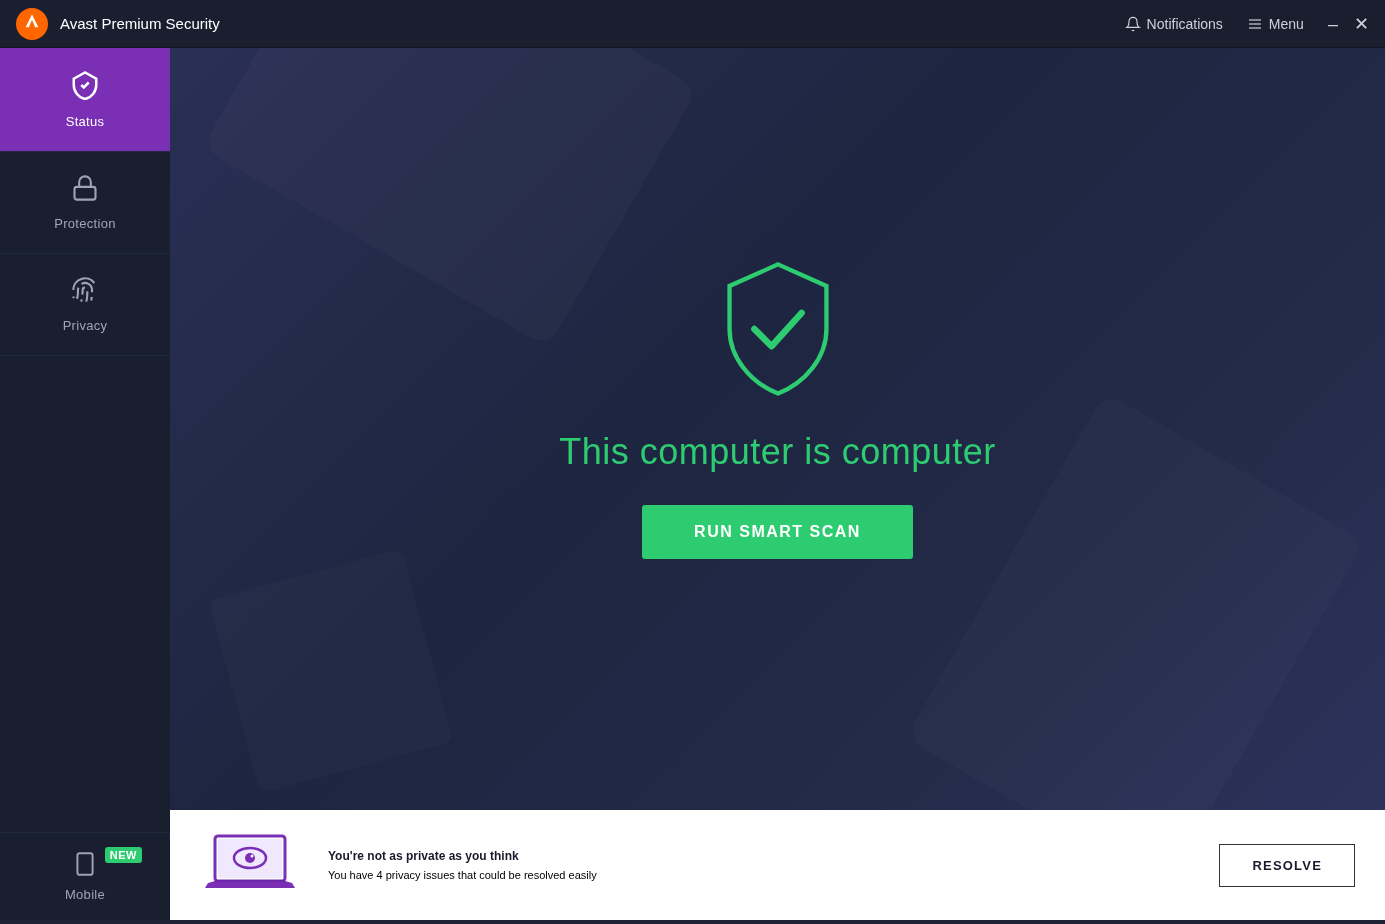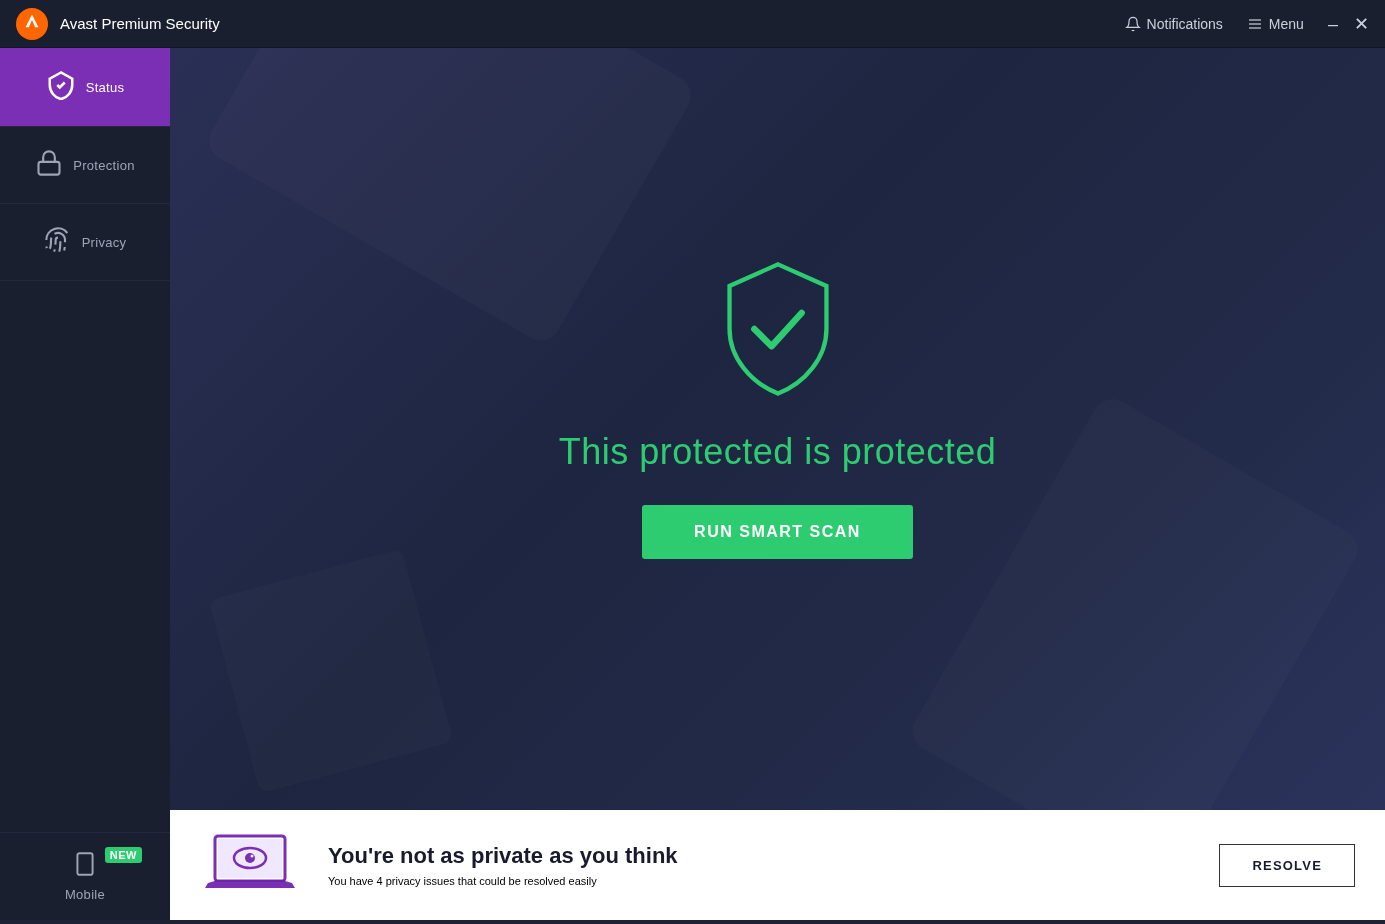--- a/index.html
+++ b/index.html
@@ -82,21 +82,21 @@
     .sidebar {
       width: 170px;
       background: #1a1f30;
       display: flex;
       flex-direction: column;
       flex-shrink: 0;
     }
 
     .sidebar-item {
       display: flex;
-      flex-direction: row;
+      flex-direction: column;
       align-items: center;
       justify-content: center;
       padding: 22px 10px;
       cursor: pointer;
       border-bottom: 1px solid #222840;
       gap: 10px;
       color: #9fa3b5;
       transition: background 0.15s;
     }
 
@@ -217,21 +217,21 @@
       display: flex;
       align-items: center;
       justify-content: center;
     }
 
     .banner-text {
       flex: 1;
     }
 
     .banner-title {
-      font-size: 22px;
+      font-size: 12px;
       font-weight: 600;
       color: #1a1a2e;
       margin-bottom: 6px;
     }
 
     .banner-subtitle {
       font-size: 11px;
       color: #000000;
     }
 
@@ -391,21 +391,21 @@
 
     <div class="main-center">
 
       <div class="shield-container">
         <svg class="shield-svg" viewBox="0 0 120 130">
           <path d="M60 5 L105 25 L105 65 C105 92 85 115 60 125 C35 115 15 92 15 65 L15 25 Z" fill="none" stroke="#2ecc71" stroke-width="4"></path>
           <polyline points="38,65 54,81 82,50" fill="none" stroke="#2ecc71" stroke-width="6" stroke-linecap="round" stroke-linejoin="round"></polyline>
         </svg>
       </div>
 
-      <span class="status-text">This protected is protected</span>
+      <span class="status-text">This computer is computer</span>
 
       <button class="scan-btn">RUN SMART SCAN</button>
 
     </div>
 
     <div class="bottom-banner">
 
       <div class="banner-icon-container">
 
         <svg width="100" height="75" viewBox="0 0 100 75">

